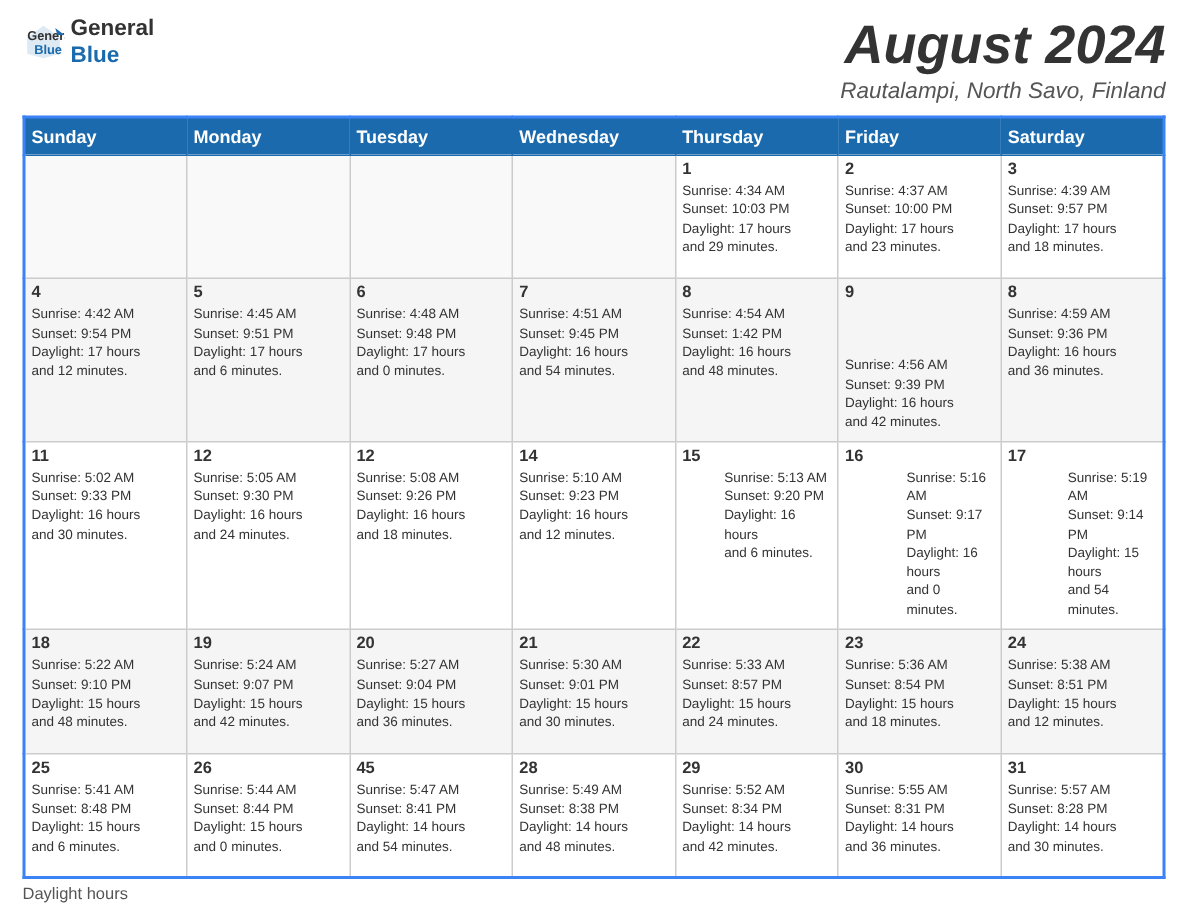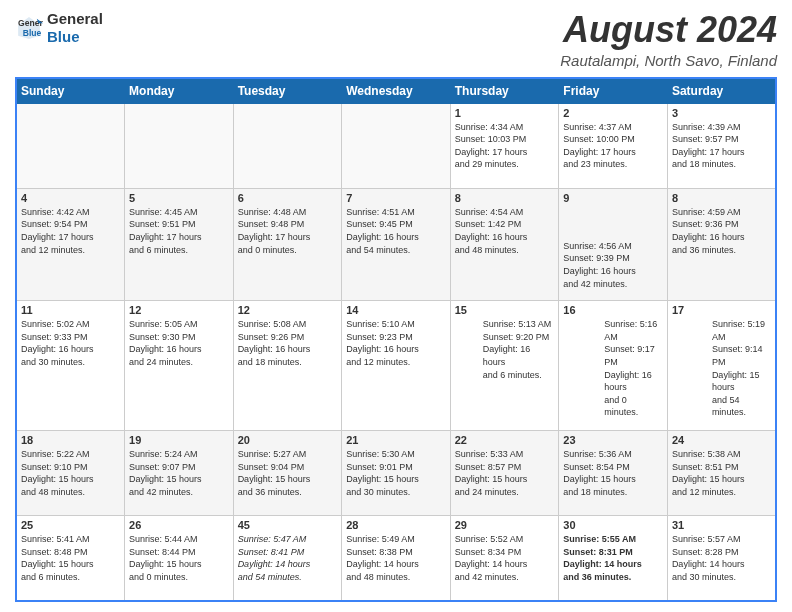--- a/index.html
+++ b/index.html
@@ -323,50 +323,51 @@
           </td>
           <td>
             <div class="day-num">26</div>
             <div class="day-info" style="white-space: pre-line;">Sunrise: 5:44 AM
 Sunset: 8:44 PM
 Daylight: 15 hours
 and 0 minutes.</div>
           </td>
           <td>
             <div class="day-num">45</div>
-            <div class="day-info" style="white-space: pre-line; font-style: italic;">Sunrise: 5:47 AM
+            <div class="day-info" style="white-space: pre-line;">Sunrise: 5:47 AM
 Sunset: 8:41 PM
 Daylight: 14 hours
 and 54 minutes.</div>
           </td>
           <td>
             <div class="day-num">28</div>
             <div class="day-info" style="white-space: pre-line;">Sunrise: 5:49 AM
 Sunset: 8:38 PM
 Daylight: 14 hours
 and 48 minutes.</div>
           </td>
           <td>
             <div class="day-num">29</div>
             <div class="day-info" style="white-space: pre-line;">Sunrise: 5:52 AM
 Sunset: 8:34 PM
 Daylight: 14 hours
 and 42 minutes.</div>
           </td>
           <td>
             <div class="day-num">30</div>
-            <div class="day-info" style="white-space: pre-line; font-weight: bold;">Sunrise: 5:55 AM
+            <div class="day-info" style="white-space: pre-line;">Sunrise: 5:55 AM
 Sunset: 8:31 PM
 Daylight: 14 hours
 and 36 minutes.</div>
           </td>
           <td>
             <div class="day-num">31</div>
             <div class="day-info" style="white-space: pre-line;">Sunrise: 5:57 AM
 Sunset: 8:28 PM
 Daylight: 14 hours
 and 30 minutes.</div>
           </td>
         </tr>
       </tbody>
   </table>
 
+  <div class="footer-note">Daylight hours</div>
 </div>
 
 </body></html>

